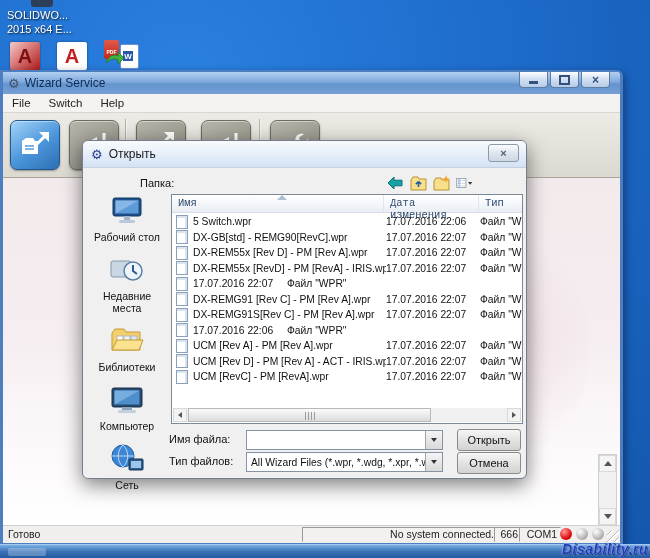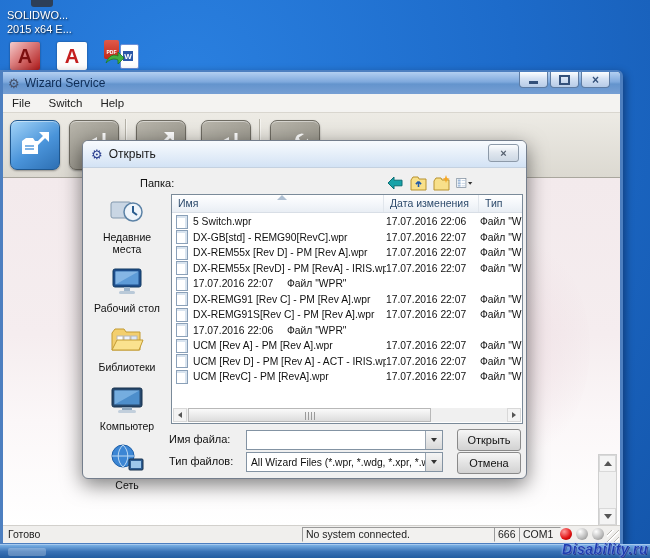--- a/index.html
+++ b/index.html
@@ -52,21 +52,21 @@
     background:linear-gradient(180deg,#f3eaec 0%,#f5edef 45%,#fbf7f8 70%,#ffffff 100%);}
   .client .blob{position:absolute;right:30px;top:40px;width:220px;height:260px;border-radius:50%;
     background:radial-gradient(circle,#eedde2 0%,rgba(238,221,226,0) 70%);}
   .vscroll{position:absolute;right:3px;bottom:0;width:17px;height:70px;background:#f0f0f0;border:1px solid #cfcfcf;}
   .varrow{position:absolute;left:0;width:15px;height:15px;background:#f4f4f4;border:1px solid #d9d9d9;display:flex;align-items:center;justify-content:center;}
   .tri-up{width:0;height:0;border-left:4px solid transparent;border-right:4px solid transparent;border-bottom:5px solid #555;}
   .tri-down{width:0;height:0;border-left:4px solid transparent;border-right:4px solid transparent;border-top:5px solid #555;}
   .statusbar{position:absolute;left:0;bottom:0;right:0;height:17px;background:#f0efed;border-top:1px solid #d2d0cc;
     font-size:10.5px;color:#222;}
   .sb-ready{position:absolute;left:5px;top:2px;}
-  .sb-panel{position:absolute;top:1px;height:13px;border:1px solid;border-color:#9a9a9a #eeeeee #eeeeee #9a9a9a;padding:0 3px;line-height:13px;background:#f2f1ef;}
+  .sb-panel{position:absolute;top:1px;height:13px;border:1px solid;border-color:#9a9a9a #eeeeee #eeeeee #9a9a9a;padding:0 3px;line-height:13px;background:#f2f1ef;text-align:right;}
   .led{position:absolute;top:2px;width:12px;height:12px;border-radius:50%;}
   .grip{position:absolute;right:1px;bottom:1px;width:12px;height:12px;
     background:repeating-linear-gradient(135deg,transparent 0 3px,#b9b7b2 3px 4px,#fff 4px 5px);}
   
   .bigbtn svg{width:34px;height:34px;}
   
   .dialog{left:82px;top:140px;width:443px;height:337px;background:#f0f0f0;border:1px solid #747e8c;border-radius:6px;
     box-shadow:0 6px 20px rgba(0,0,0,.5);}
   .dlg-titlebar{position:absolute;left:0;top:0;right:0;height:26px;border-radius:5px 5px 0 0;
     background:linear-gradient(rgba(249,252,255,.9),rgba(208,225,245,.9));border-bottom:1px solid #c4d1e0;
@@ -85,21 +85,21 @@
   .folder-glyph{width:13px;height:10px;background:linear-gradient(#ffe08a,#f0b429);border:1px solid #c59425;border-radius:1px;margin-left:3px;position:relative;}
   .folder-glyph:before{content:"";position:absolute;left:0;top:-3px;width:6px;height:3px;background:#f0c249;border:1px solid #c59425;border-bottom:none;border-radius:1px 1px 0 0;}
   .navicons{position:absolute;display:flex;gap:6px;align-items:center;}
   .navicons svg{width:17px;height:16px;}
   .places{position:absolute;left:10px;top:54px;width:68px;text-align:center;}
   .place{margin-bottom:11px;}
   .place svg{width:36px;height:32px;}
   .place .plabel{font-size:10.5px;color:#111;line-height:12px;white-space:pre-line;}
   .filelist{position:absolute;left:88px;top:53px;width:350px;height:228px;background:#fff;border:1px solid #7a8a99;}
   .flhead{position:absolute;left:0;top:0;right:0;height:17px;background:linear-gradient(#ffffff,#f3f6fa 55%,#e9eef4);
-    border-bottom:1px solid #d8dee6;display:flex;font-size:10.5px;color:#2d4a6b;}
+    border-bottom:1px solid #d8dee6;display:flex;font-size:10.5px;color:#2d4a6b;font-family:Liberation Mono, monospace;}
   .fh{padding:2px 4px 0 6px;border-right:1px solid #e1e6ec;box-sizing:border-box;position:relative;}
   .sortwedge{position:absolute;left:105px;top:0;width:0;height:0;border-left:5px solid transparent;border-right:5px solid transparent;border-bottom:5px solid #aebfd2;}
   .frow{position:absolute;left:0;right:0;height:15.5px;display:flex;align-items:center;font-size:10.3px;color:#111;}
   .ficon{width:10px;height:12px;background:#fff;border:1px solid #8aa0b8;margin:0 5px 0 4px;flex:none;
     box-shadow:inset -2px 2px 0 rgba(170,195,220,.45);}
   .fname{width:193px;white-space:nowrap;overflow:hidden;flex:none;}
   .fdate{width:94px;white-space:nowrap;overflow:hidden;flex:none;}
   .ftype{flex:1;white-space:nowrap;overflow:hidden;}
   .hscroll{position:absolute;left:1px;right:1px;bottom:1px;height:14px;background:#f0f0f0;}
   .hbtn{position:absolute;top:0;width:14px;height:14px;background:#f3f3f3;border:1px solid #d8d8d8;box-sizing:border-box;display:flex;align-items:center;justify-content:center;}
@@ -252,36 +252,36 @@
       <line x1="8" y1="4.5" x2="13" y2="4.5" stroke="#b0c4da"></line>
         <line x1="8" y1="8.5" x2="13" y2="8.5" stroke="#b0c4da"></line>
         <line x1="8" y1="12" x2="13" y2="12" stroke="#b0c4da"></line>
       <polygon points="17,6.5 23,6.5 20,10.5" fill="#333"></polygon>
     </svg>
   </div>
 
   <div class="places">
     <div class="place">
       <svg viewBox="0 0 36 32">
-        <rect x="2" y="7" width="20" height="16" rx="2" fill="#c9d6e4" stroke="#8298ad"></rect>
-        <circle cx="24" cy="17" r="9" fill="#eef4fa" stroke="#5b82a6" stroke-width="1.5"></circle>
-        <path d="M24 11 v6 l4 3" stroke="#2b5d8f" stroke-width="2" fill="none"></path>
-      </svg>
-      <div class="plabel">Недавние
-места</div>
-    </div>
-    <div class="place">
-      <svg viewBox="0 0 36 32">
         <rect x="4" y="3" width="28" height="18" rx="2" fill="#1e4e8c" stroke="#123b63"></rect>
         <rect x="6.5" y="5.5" width="23" height="13" fill="#5d9bd8"></rect>
         <polygon points="6.5,5.5 29.5,5.5 6.5,18.5" fill="#8cbbe8" opacity=".85"></polygon>
         <rect x="15" y="21" width="6" height="4" fill="#9fb6cc"></rect>
         <rect x="10" y="25" width="16" height="3" rx="1.5" fill="#b9c9d8"></rect>
       </svg>
       <div class="plabel">Рабочий стол</div>
+    </div>
+    <div class="place">
+      <svg viewBox="0 0 36 32">
+        <rect x="2" y="7" width="20" height="16" rx="2" fill="#c9d6e4" stroke="#8298ad"></rect>
+        <circle cx="24" cy="17" r="9" fill="#eef4fa" stroke="#5b82a6" stroke-width="1.5"></circle>
+        <path d="M24 11 v6 l4 3" stroke="#2b5d8f" stroke-width="2" fill="none"></path>
+      </svg>
+      <div class="plabel">Недавние
+места</div>
     </div>
     <div class="place">
       <svg viewBox="0 0 36 32">
         <path d="M3 8 l3-4 h9 l2 3 h14 v18 H3 Z" fill="#f3cf6e" stroke="#c39b33"></path>
         <rect x="8" y="11" width="6" height="9" fill="#ffffff" stroke="#b8b8b8"></rect>
         <rect x="15" y="11" width="6" height="9" fill="#eef4ff" stroke="#b8b8b8"></rect>
         <rect x="22" y="11" width="6" height="9" fill="#dde9f8" stroke="#b8b8b8"></rect>
         <path d="M3 25 l5-10 h26 l-4 10 Z" fill="#fae28e" stroke="#c39b33"></path>
       </svg>
       <div class="plabel">Библиотеки</div>

